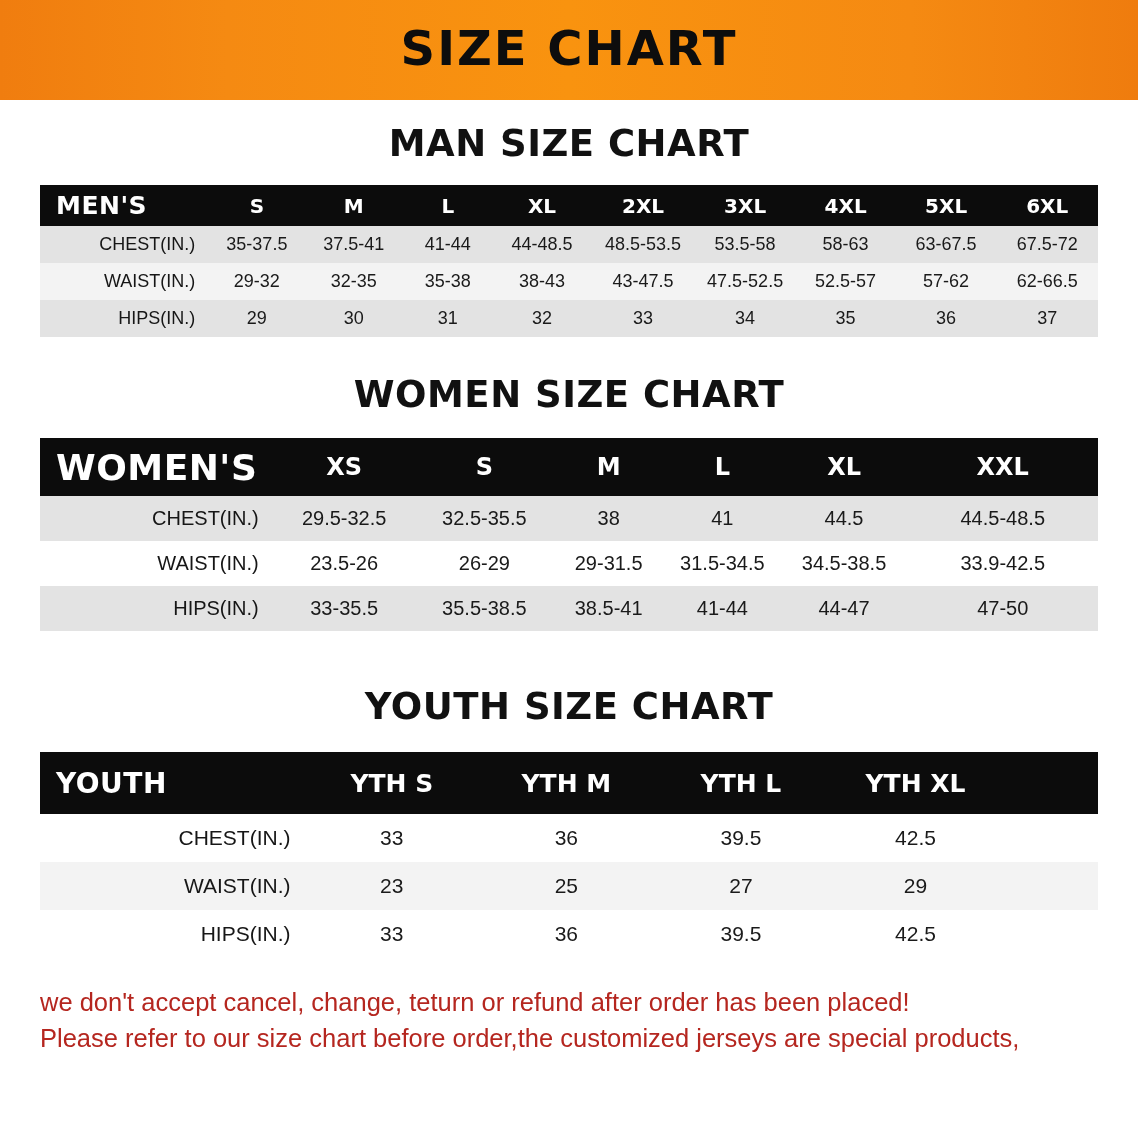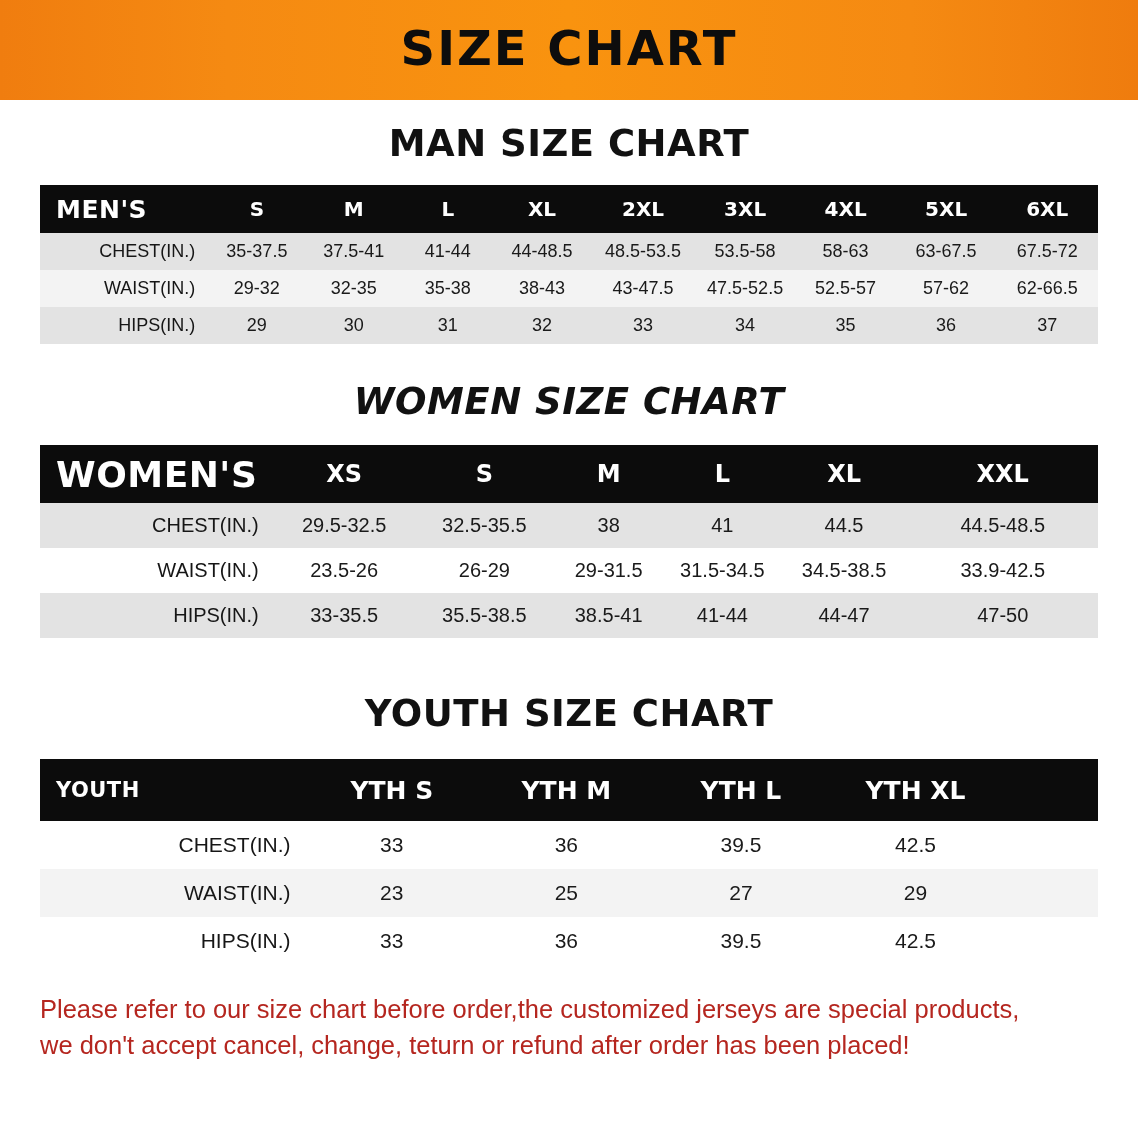--- a/index.html
+++ b/index.html
@@ -42,21 +42,21 @@
   
   .section-heading {
     text-align: center;
     font-family: "DejaVu Sans", sans-serif;
     font-weight: 700;
     font-size: 37px;
     color: #111111;
     letter-spacing: 0.5px;
   }
   #man-heading { margin: 22px 0 20px 0; }
-  #women-heading { margin: 36px 0 22px 0; font-style: italic; }
+  #women-heading { margin: 36px 0 22px 0; }
   #youth-heading { margin: 54px 0 24px 0; }
 
   
   .table-wrap {
     padding: 0 40px;
   }
   table {
     width: 100%;
     border-collapse: collapse;
     table-layout: fixed;
@@ -84,34 +84,34 @@
   tbody td.row-label {
     text-align: right;
     padding-right: 14px;
     color: #161616;
   }
   tbody tr.shade-a { background: #e3e3e3; }
   tbody tr.shade-b { background: #f3f3f3; }
   tbody tr.shade-c { background: #ffffff; }
 
   
-  #men-table thead th { font-size: 20px; height: 48px; }
+  #men-table thead th { font-size: 20px; height: 41px; }
   #men-table thead th.row-label { font-size: 25px; }
   #men-table tbody td { font-size: 18px; height: 35px; }
   #men-table tbody td.row-label { font-size: 18px; }
 
   
   #women-table thead th { font-size: 24px; height: 58px; }
   #women-table thead th.row-label { font-size: 36px; }
   #women-table tbody td { font-size: 20px; height: 43px; }
   #women-table tbody td.row-label { font-size: 20px; }
 
   
   #youth-table thead th { font-size: 25px; height: 62px; }
-  #youth-table thead th.row-label { font-size: 21px; }
+  #youth-table thead th.row-label { font-size: 28px; }
   #youth-table tbody td { font-size: 21px; height: 46px; }
   #youth-table tbody td.row-label { font-size: 21px; }
 
   
   .note {
     margin: 26px 40px 0 40px;
     color: #b5261f;
     font-family: "Liberation Sans", sans-serif;
     font-size: 25.5px;
     line-height: 1.42;
@@ -297,17 +297,17 @@
           <td>36</td>
           <td>39.5</td>
           <td>42.5</td>
           <td></td>
         </tr>
       </tbody>
     </table>
   </div>
 
   <div class="note">
+    <div>we don't accept cancel, change, teturn or refund after order has been placed!</div>
     <div>Please refer to our size chart before order,the customized jerseys are special products,</div>
-    <div>we don't accept cancel, change, teturn or refund after order has been placed!</div>
   </div>
 
 </div>
 
 </body></html>

